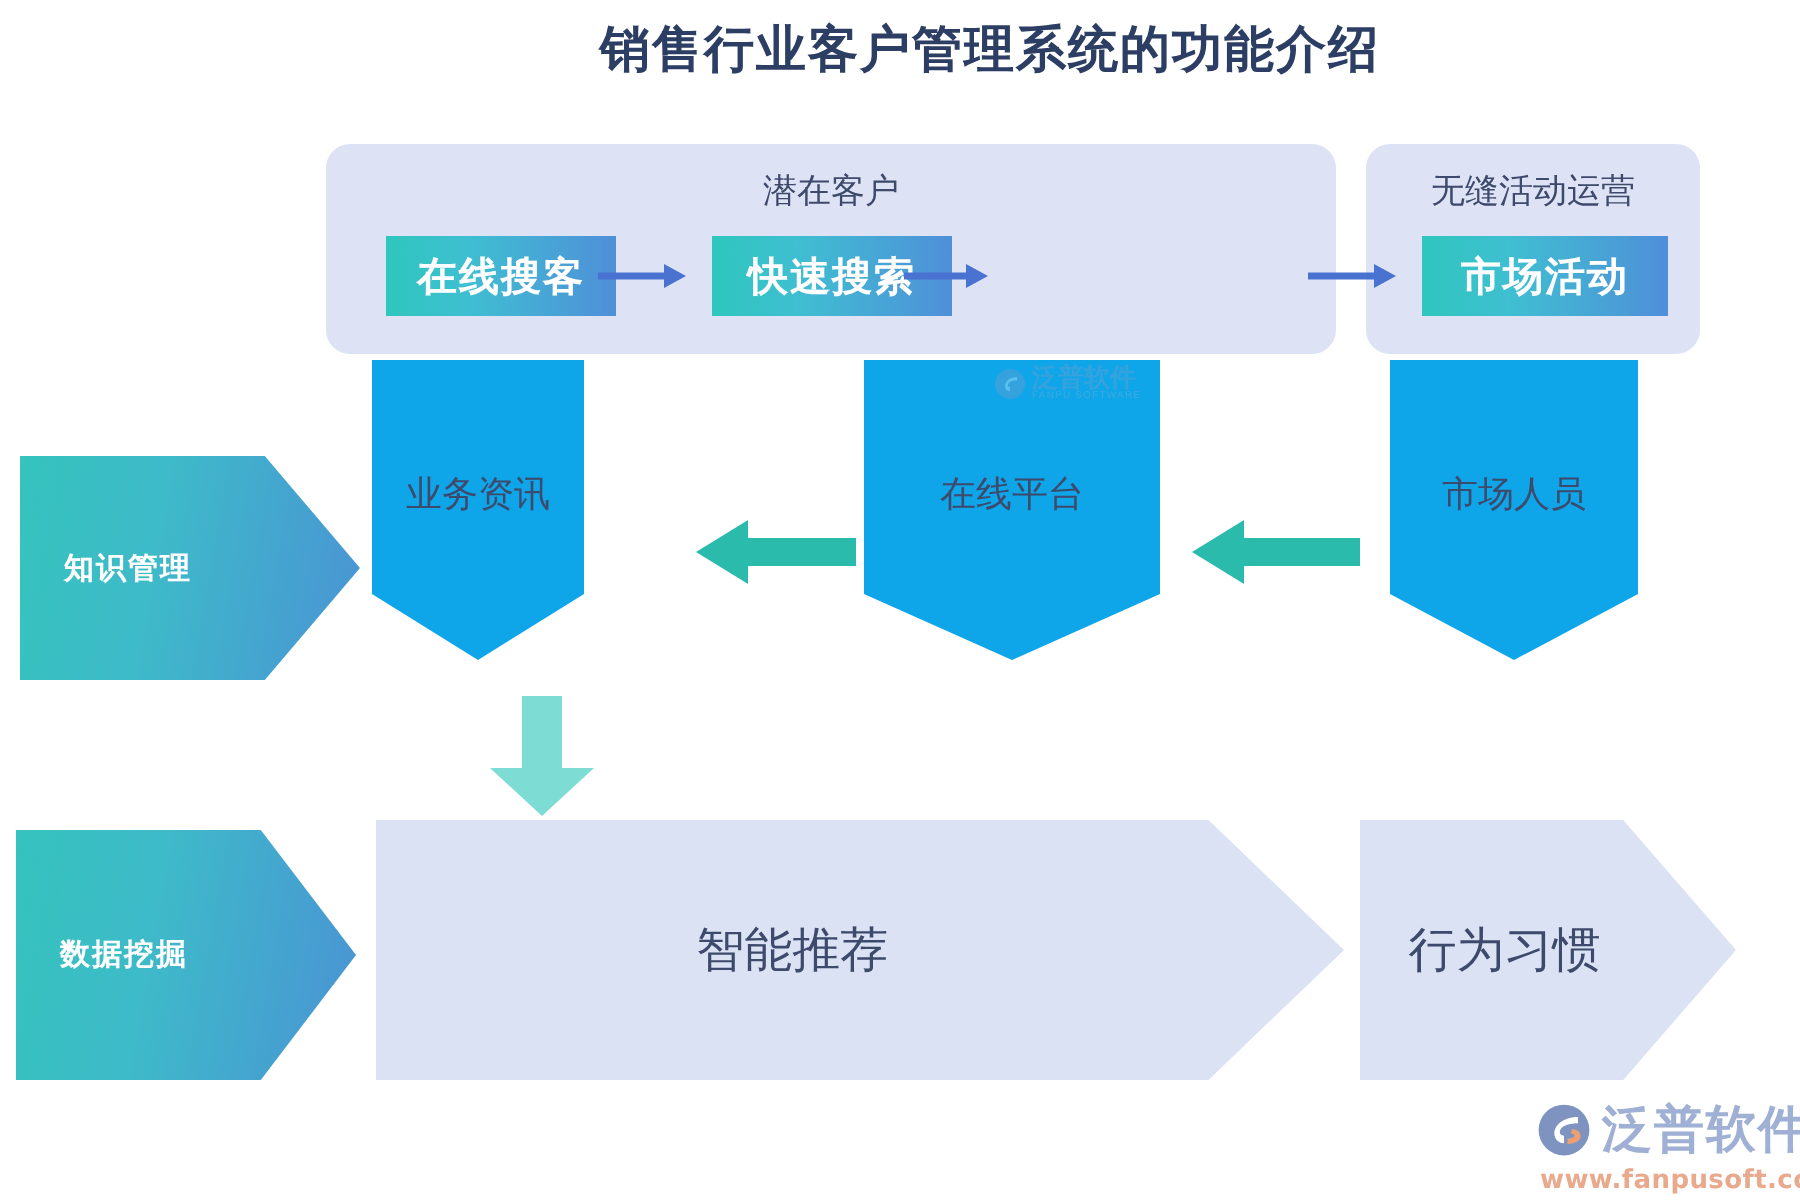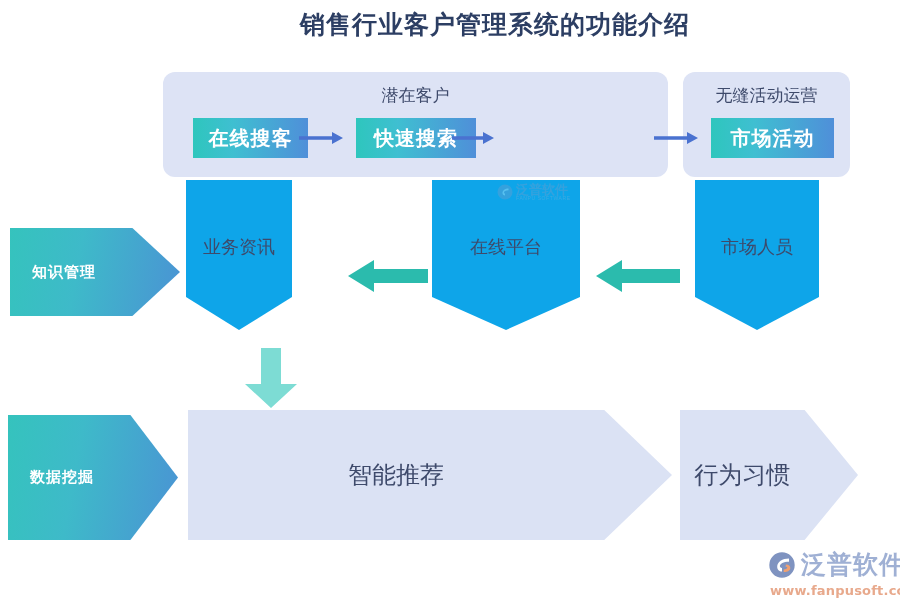--- a/index.html
+++ b/index.html
@@ -120,21 +120,21 @@
   .band {
     position: absolute;
     background: #dbe2f4;
     clip-path: polygon(0 0, 86% 0, 100% 50%, 86% 100%, 0 100%);
     display: flex;
     align-items: center;
     color: #3e4a6b;
     font-size: 24px;
     font-family: "DejaVu Serif", "Liberation Serif", serif;
   }
-  .band.narrow { clip-path: polygon(0 0, 70% 0, 100% 50%, 70% 100%, 0 100%); }
+  .band.narrow { clip-path: polygon(0 0, 70% 0, 100% 50%, 70% 100%, 0 100%); padding-left: 10px; }
   .band .band-label {
     width: 86%;
     text-align: center;
   }
   .band.narrow .band-label { width: 70%; }
 
   
   #center-watermark {
     position: absolute;
     left: 497px;
@@ -258,21 +258,21 @@
       <path d="M0 18 L26 2 V11 H84 V25 H26 V34 Z" fill="#2bbbad"></path>
     </svg>
   </div>
 
   <div class="teal-down-arrow" style="left:245px; top:348px;">
     <svg width="52" height="60" viewBox="0 0 52 60" xmlns="http://www.w3.org/2000/svg">
       <path d="M16 0 H36 V36 H52 L26 60 L0 36 H16 Z" fill="#7ddcd4"></path>
     </svg>
   </div>
 
-  <div class="chev-tag" style="left:10px; top:228px; width:170px; height:88px;">
+  <div class="chev-tag" style="left:10px; top:228px; width:170px; height:112px;">
     <span class="chev-label">知识管理</span>
   </div>
 
   <div class="chev-tag" style="left:8px; top:415px; width:170px; height:125px;">
     <span class="chev-label">数据挖掘</span>
   </div>
 
   <div class="band" style="left:188px; top:410px; width:484px; height:130px;">
     <span class="band-label">智能推荐</span>
   </div>

